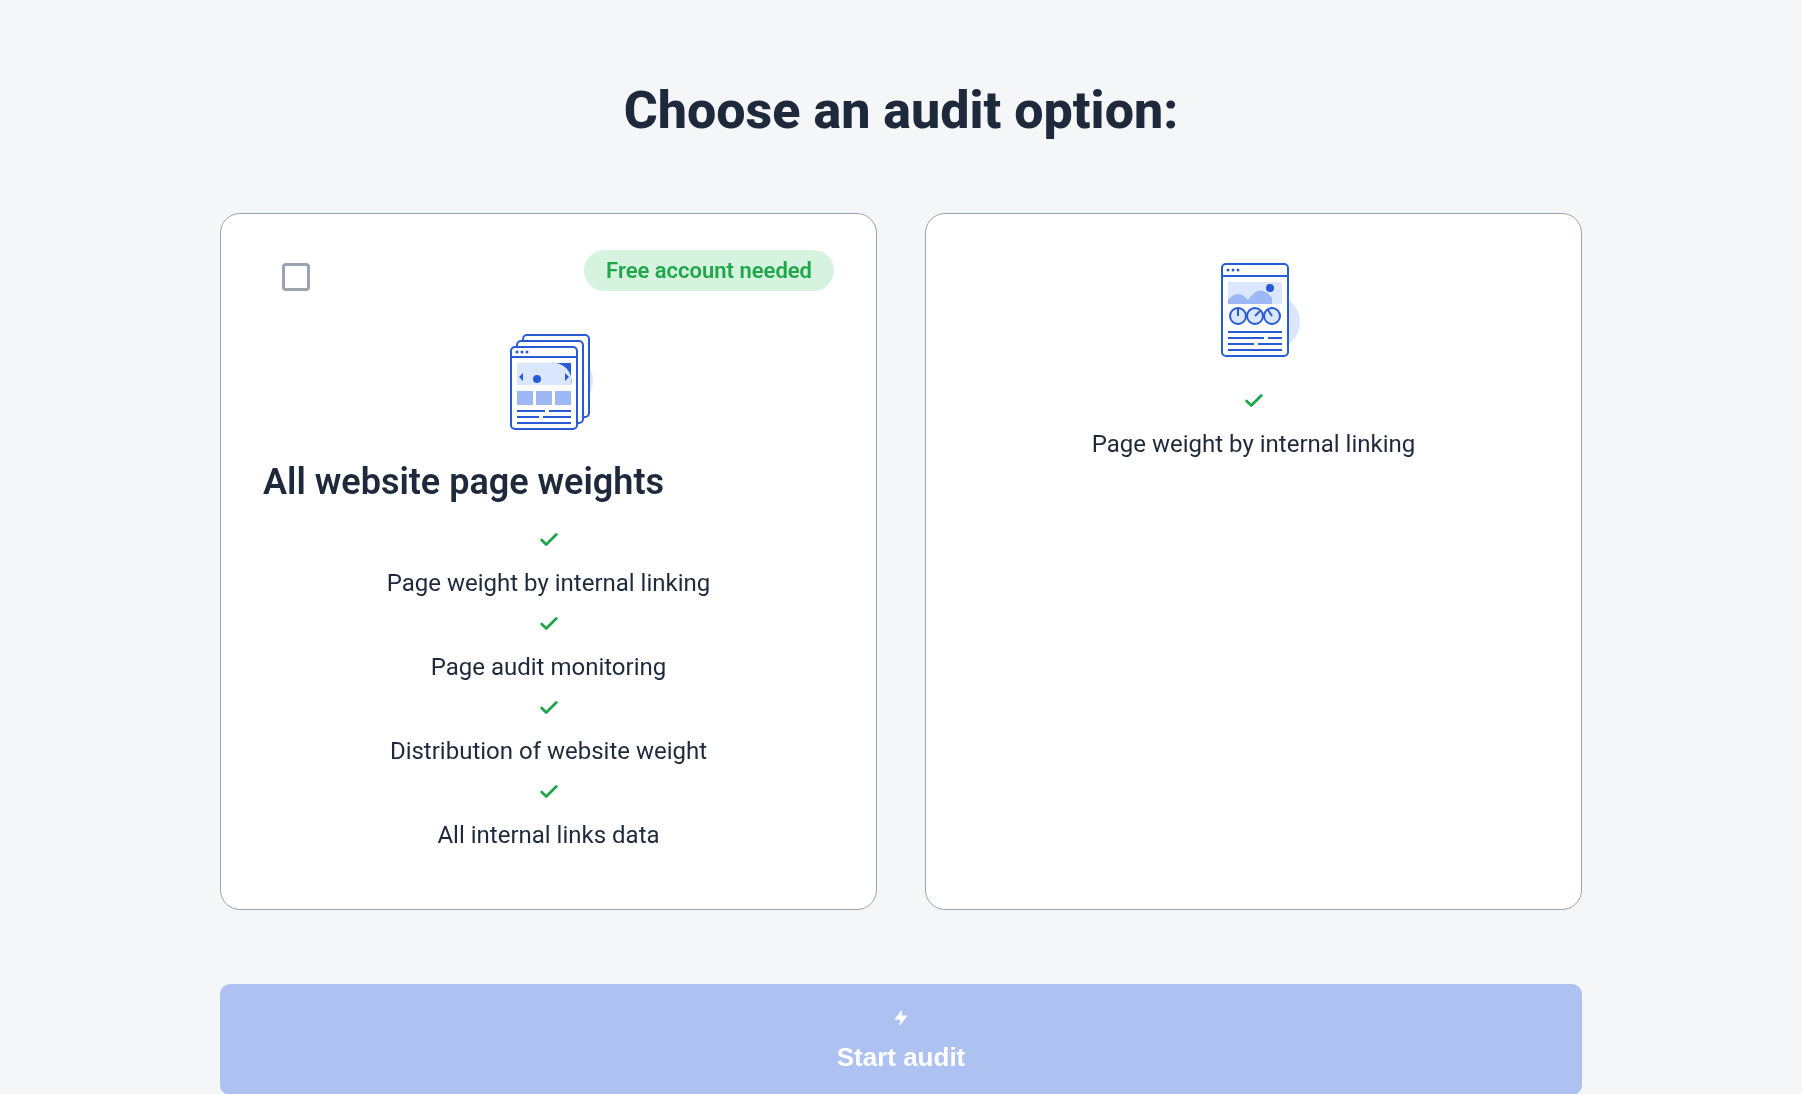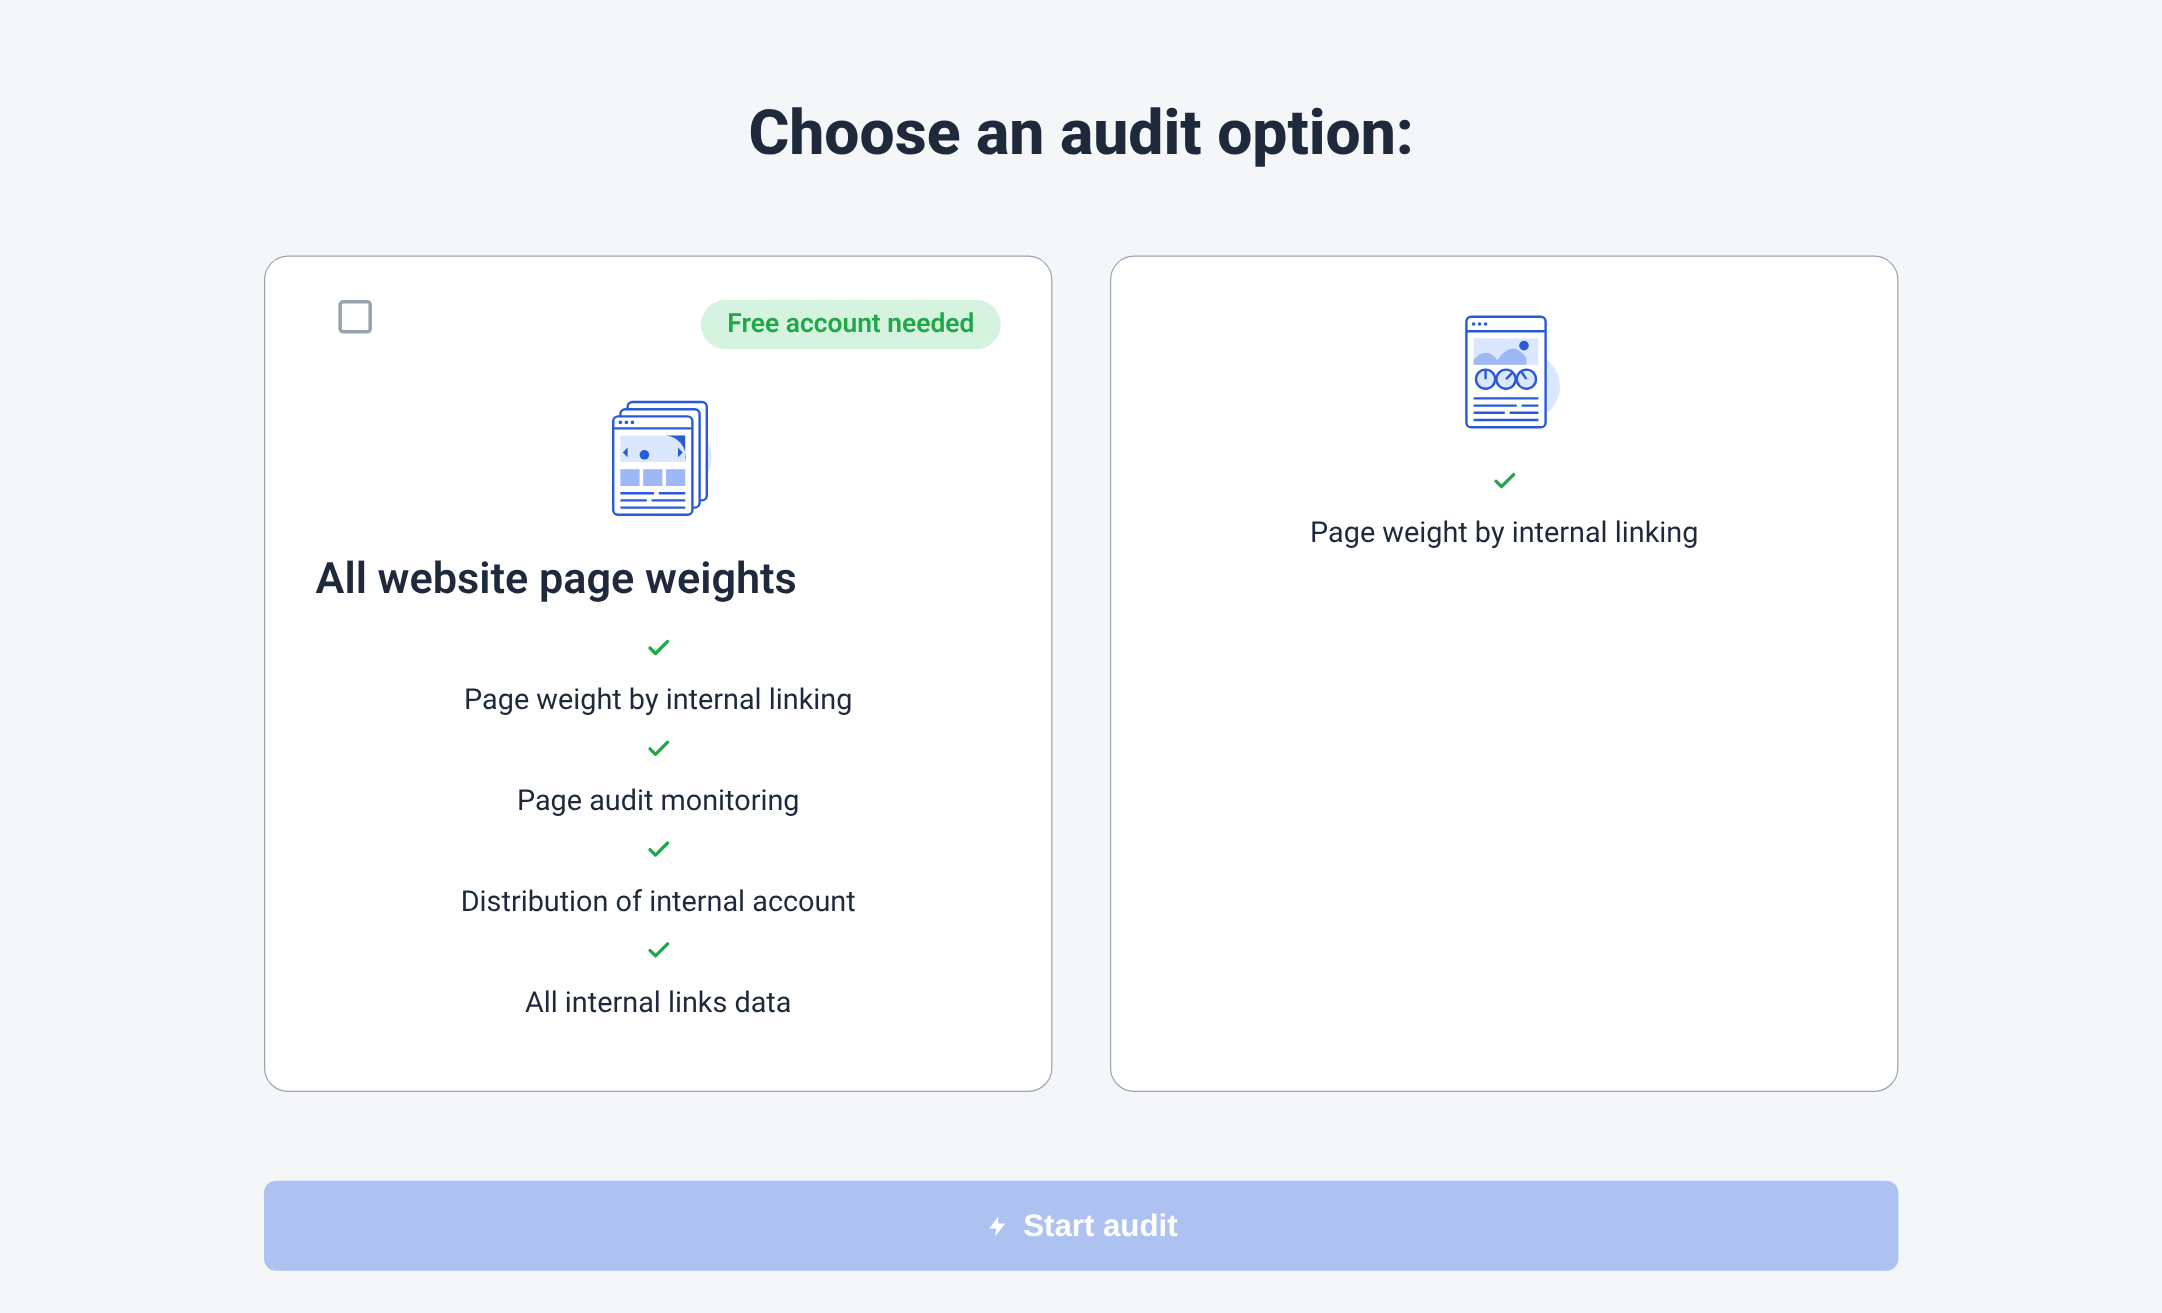--- a/index.html
+++ b/index.html
@@ -25,21 +25,21 @@
 .card {
   flex: 1;
   background: #ffffff;
   border: 1.5px solid #9aa3b0;
   border-radius: 20px;
   padding: 36px 42px 44px 42px;
   cursor: pointer;
 }
 .card-head {
   display: flex;
-  align-items: flex-start;
+  align-items: flex-end;
   justify-content: space-between;
   margin-bottom: 30px;
   margin-left: 19px;
 }
 .chkbox {
   width: 28px;
   height: 28px;
   border: 3px solid #9aa3b0;
   border-radius: 4px;
   display: inline-block;
@@ -82,20 +82,21 @@
   color: #ffffff;
   font-size: 26px;
   font-weight: 600;
   padding: 22px 0;
   border-radius: 10px;
   display: flex;
   align-items: center;
   justify-content: center;
   gap: 12px;
   cursor: pointer;
+  flex-direction: column;
 }
 </style>
 </head>
 <body>
 
 <h1 class="heading">Choose an audit option:</h1>
 
 <div class="options">
 
   <div class="card">
@@ -141,21 +142,21 @@
       <li>
         <svg class="check" width="22" height="22" viewBox="0 0 24 24">
             <path d="M4 12l5 5L20 6" stroke="#1fa84a" stroke-width="3" fill="none" stroke-linecap="round" stroke-linejoin="round"></path>
           </svg>
         <span>Page audit monitoring</span>
       </li>
       <li>
         <svg class="check" width="22" height="22" viewBox="0 0 24 24">
             <path d="M4 12l5 5L20 6" stroke="#1fa84a" stroke-width="3" fill="none" stroke-linecap="round" stroke-linejoin="round"></path>
           </svg>
-        <span>Distribution of internal account</span>
+        <span>Distribution of website weight</span>
       </li>
       <li>
         <svg class="check" width="22" height="22" viewBox="0 0 24 24">
             <path d="M4 12l5 5L20 6" stroke="#1fa84a" stroke-width="3" fill="none" stroke-linecap="round" stroke-linejoin="round"></path>
           </svg>
         <span>All internal links data</span>
       </li>
     </ul>
   </div>
 

